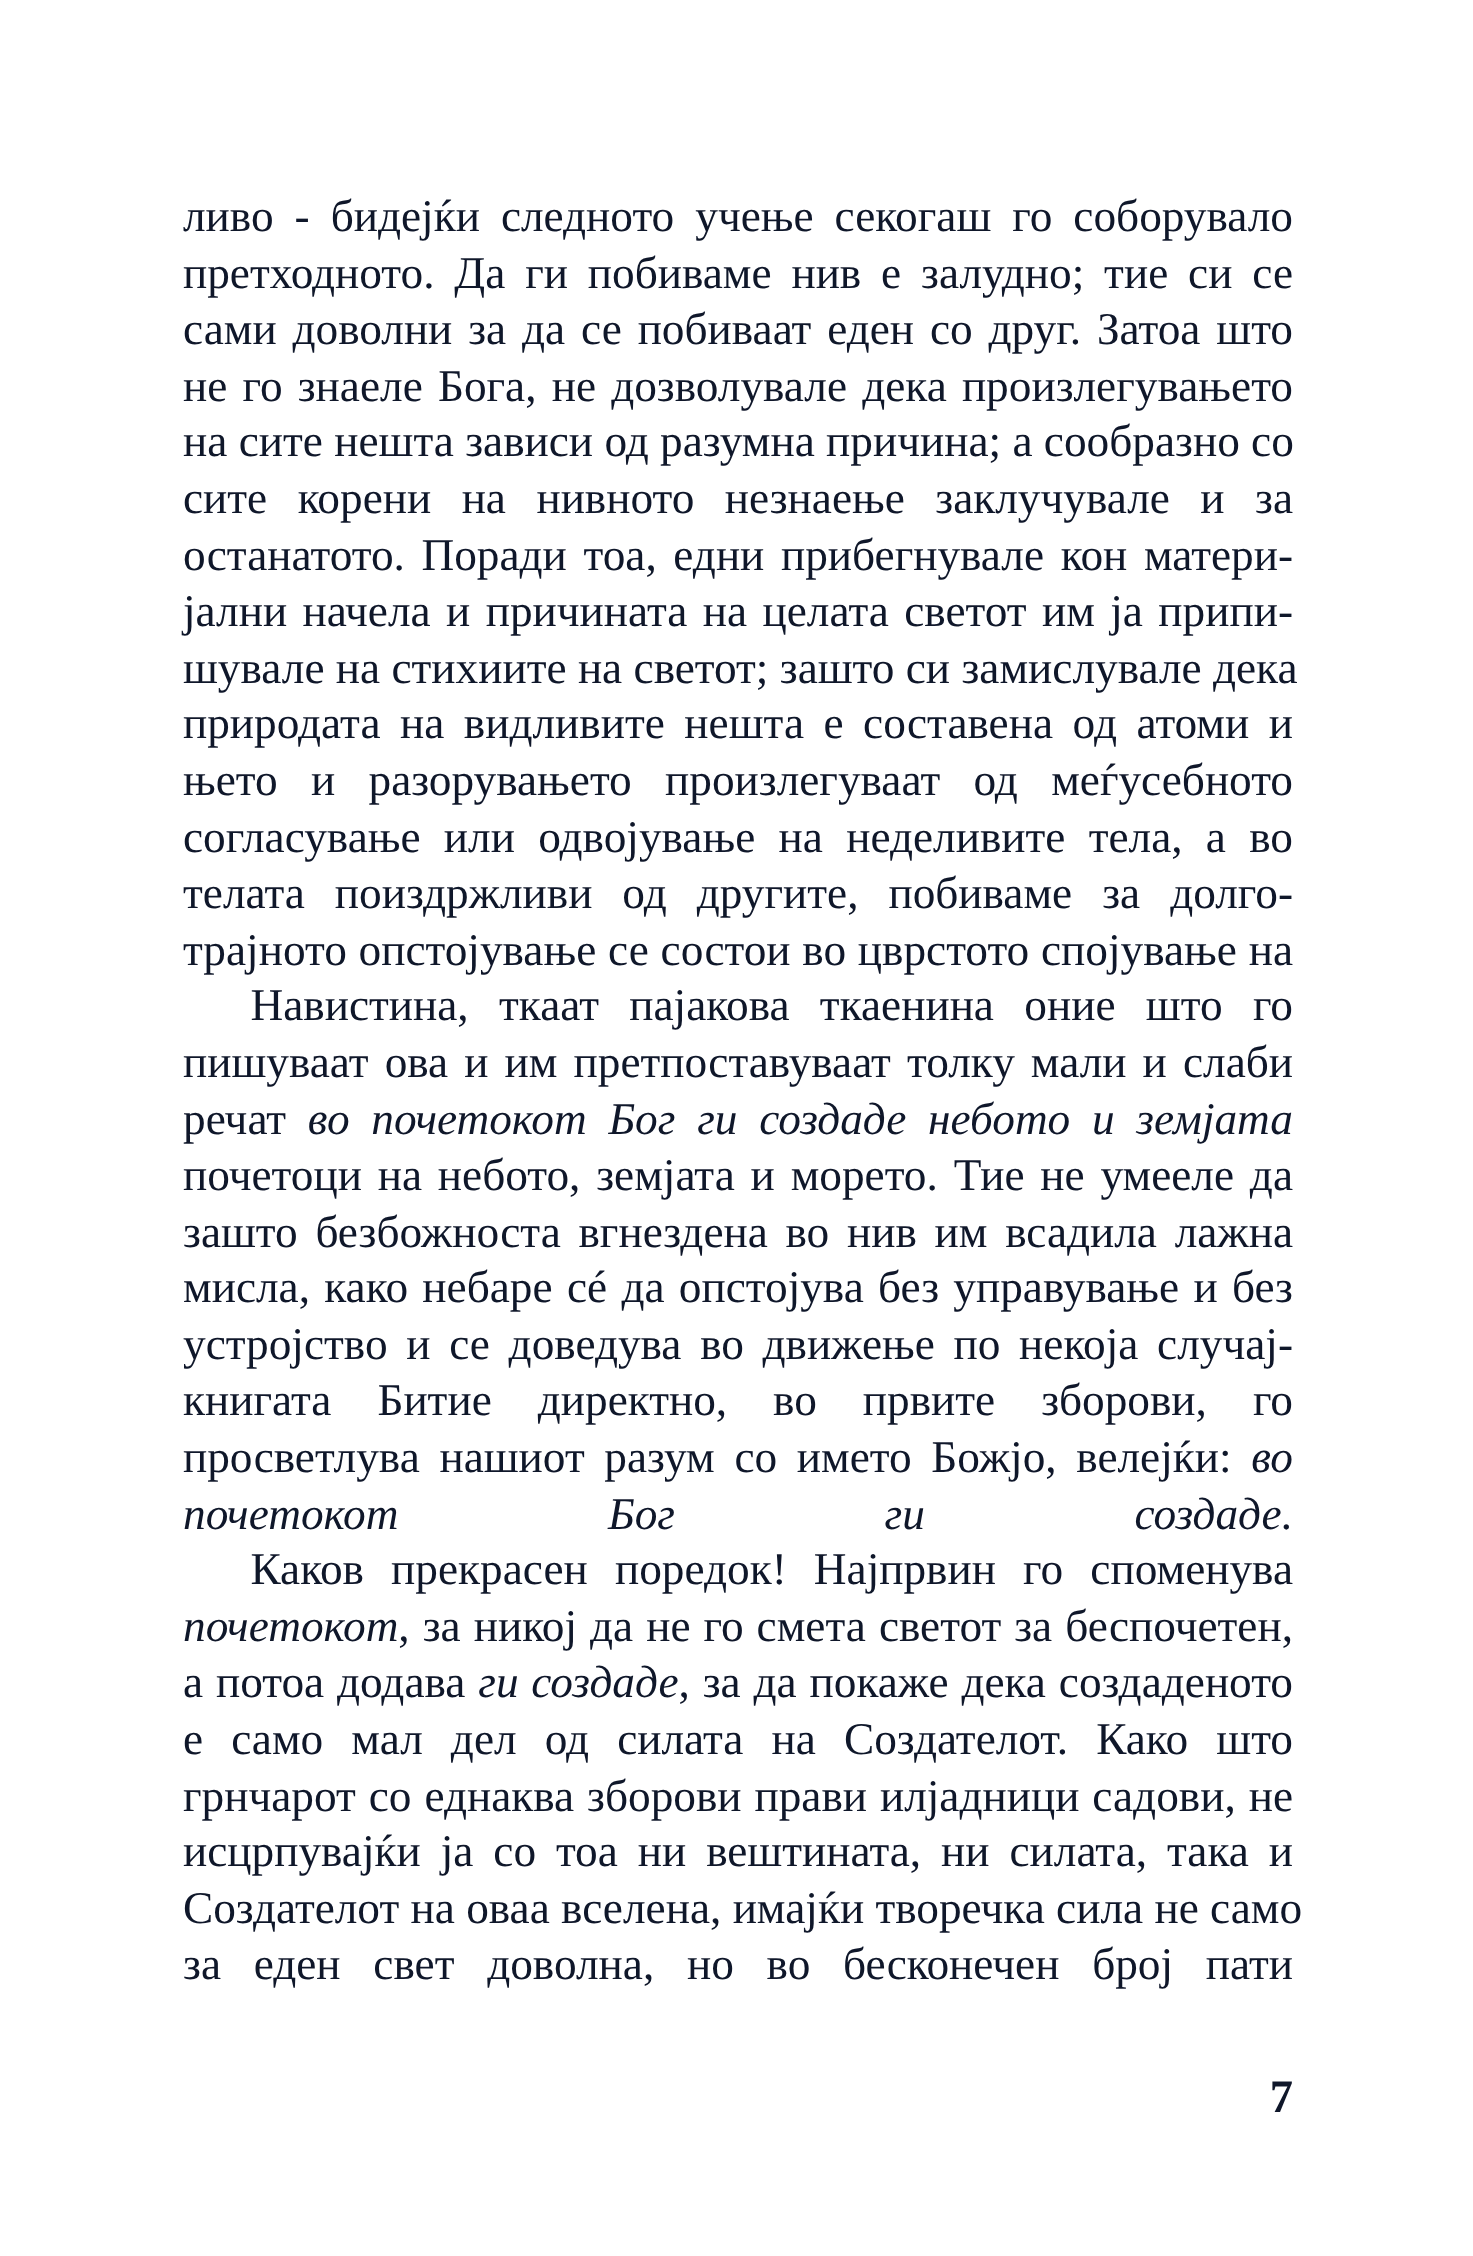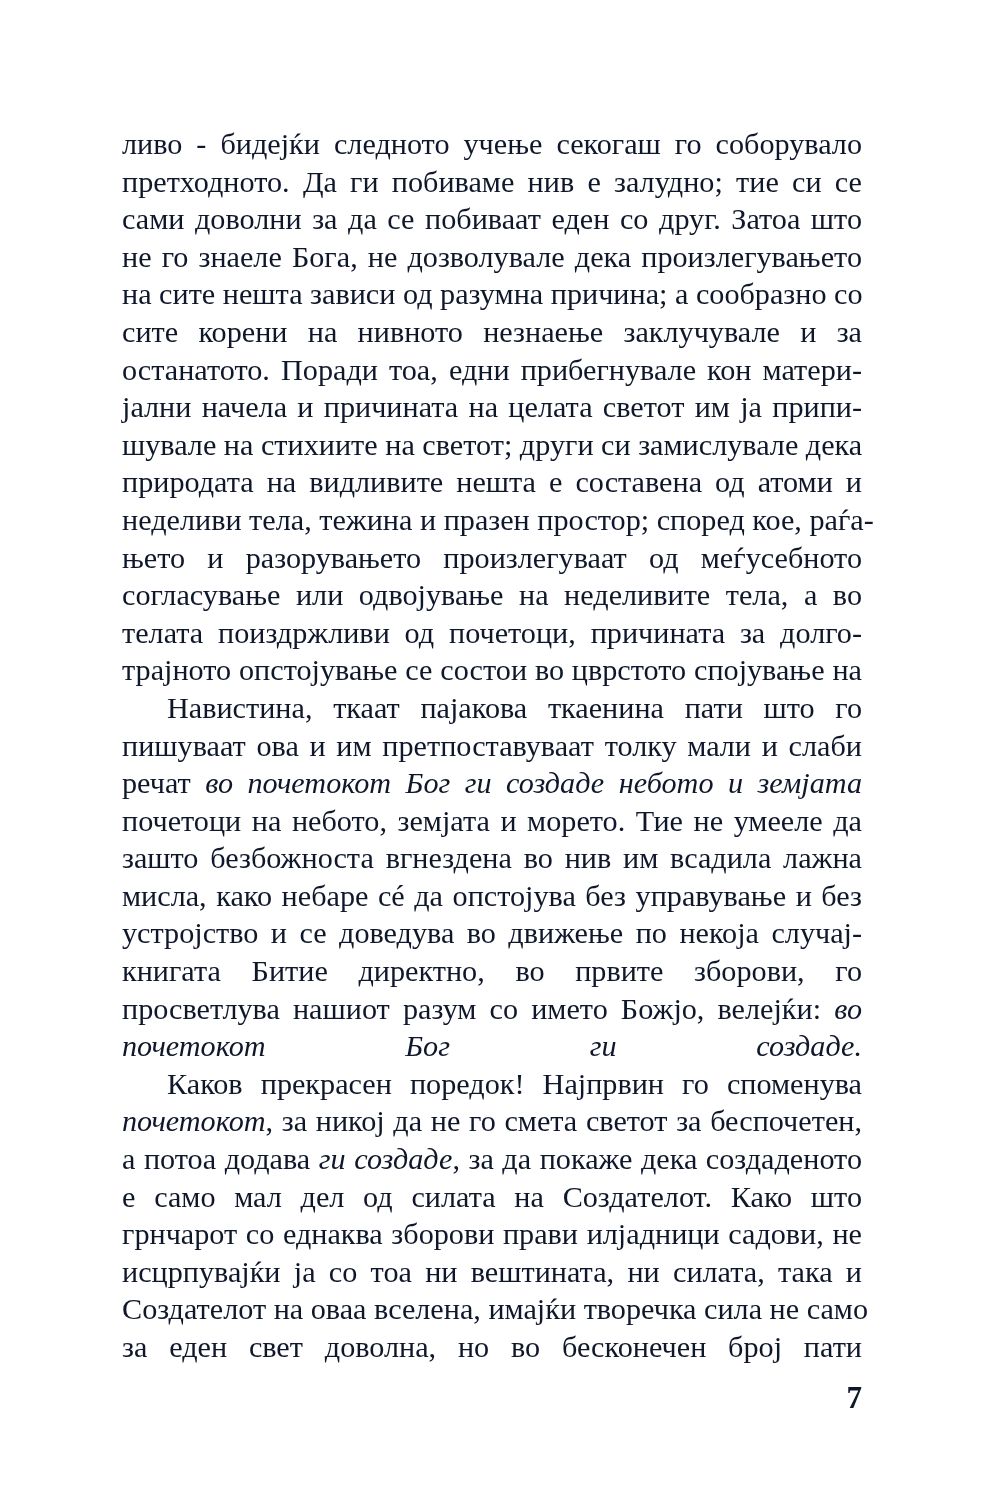--- a/index.html
+++ b/index.html
@@ -66,30 +66,29 @@
   <div class="text-column" id="text-column">
       <p class="para">
         <span class="ln"><span class="">ливо - бидејќи следното учење секогаш го соборувало</span></span>
         <span class="ln"><span class="">претходното. Да ги побиваме нив е залудно; тие си се</span></span>
         <span class="ln"><span class="">сами доволни за да се побиваат еден со друг. Затоа што</span></span>
         <span class="ln"><span class="">не го знаеле Бога, не дозволувале дека произлегувањето</span></span>
         <span class="ln"><span class="">на сите нешта зависи од разумна причина; а сообразно со</span></span>
         <span class="ln"><span class="">сите корени на нивното незнаење заклучувале и за</span></span>
         <span class="ln"><span class="">останатото. Поради тоа, едни прибегнувале кон матери-</span></span>
         <span class="ln"><span class="">јални начела и причината на целата светот им ја припи-</span></span>
-        <span class="ln"><span class="">шувале на стихиите на светот; други си замислувале дека</span></span>
+        <span class="ln"><span class="">шувале на стихиите на светот; зашто си замислувале дека</span></span>
         <span class="ln"><span class="">природата на видливите нешта е составена од атоми и</span></span>
-        <span class="ln"><span class="">неделиви тела, тежина и празен простор; според кое, раѓа-</span></span>
         <span class="ln"><span class="">њето и разорувањето произлегуваат од меѓусебното</span></span>
         <span class="ln"><span class="">согласување или одвојување на неделивите тела, а во</span></span>
-        <span class="ln"><span class="">телата поиздржливи од почетоци, причината за долго-</span></span>
+        <span class="ln"><span class="">телата поиздржливи од другите, побиваме за долго-</span></span>
         <span class="ln"><span class="">трајното опстојување се состои во цврстото спојување на</span></span>
       </p>
       <p class="para">
-        <span class="ln indent"><span class=""> Навистина, ткаат пајакова ткаенина пати што го</span></span>
+        <span class="ln indent"><span class=""> Навистина, ткаат пајакова ткаенина оние што го</span></span>
         <span class="ln"><span class="">пишуваат ова и им претпоставуваат толку мали и слаби</span></span>
         <span class="ln"><span class="">речат </span><span class="it">во почетокот Бог ги создаде небото и земјата</span></span>
         <span class="ln"><span class="">почетоци на небото, земјата и морето. Тие не умееле да</span></span>
         <span class="ln"><span class="">зашто безбожноста вгнездена во нив им всадила лажна</span></span>
         <span class="ln"><span class="">мисла, како небаре сé да опстојува без управување и без</span></span>
         <span class="ln"><span class="">устројство и се доведува во движење по некоја случај-</span></span>
         <span class="ln"><span class="">книгата Битие директно, во првите зборови, го</span></span>
         <span class="ln"><span class="">просветлува нашиот разум со името Божјо, велејќи: </span><span class="it">во</span></span>
         <span class="ln"><span class="it">почетокот Бог ги создаде.</span></span>
       </p>

